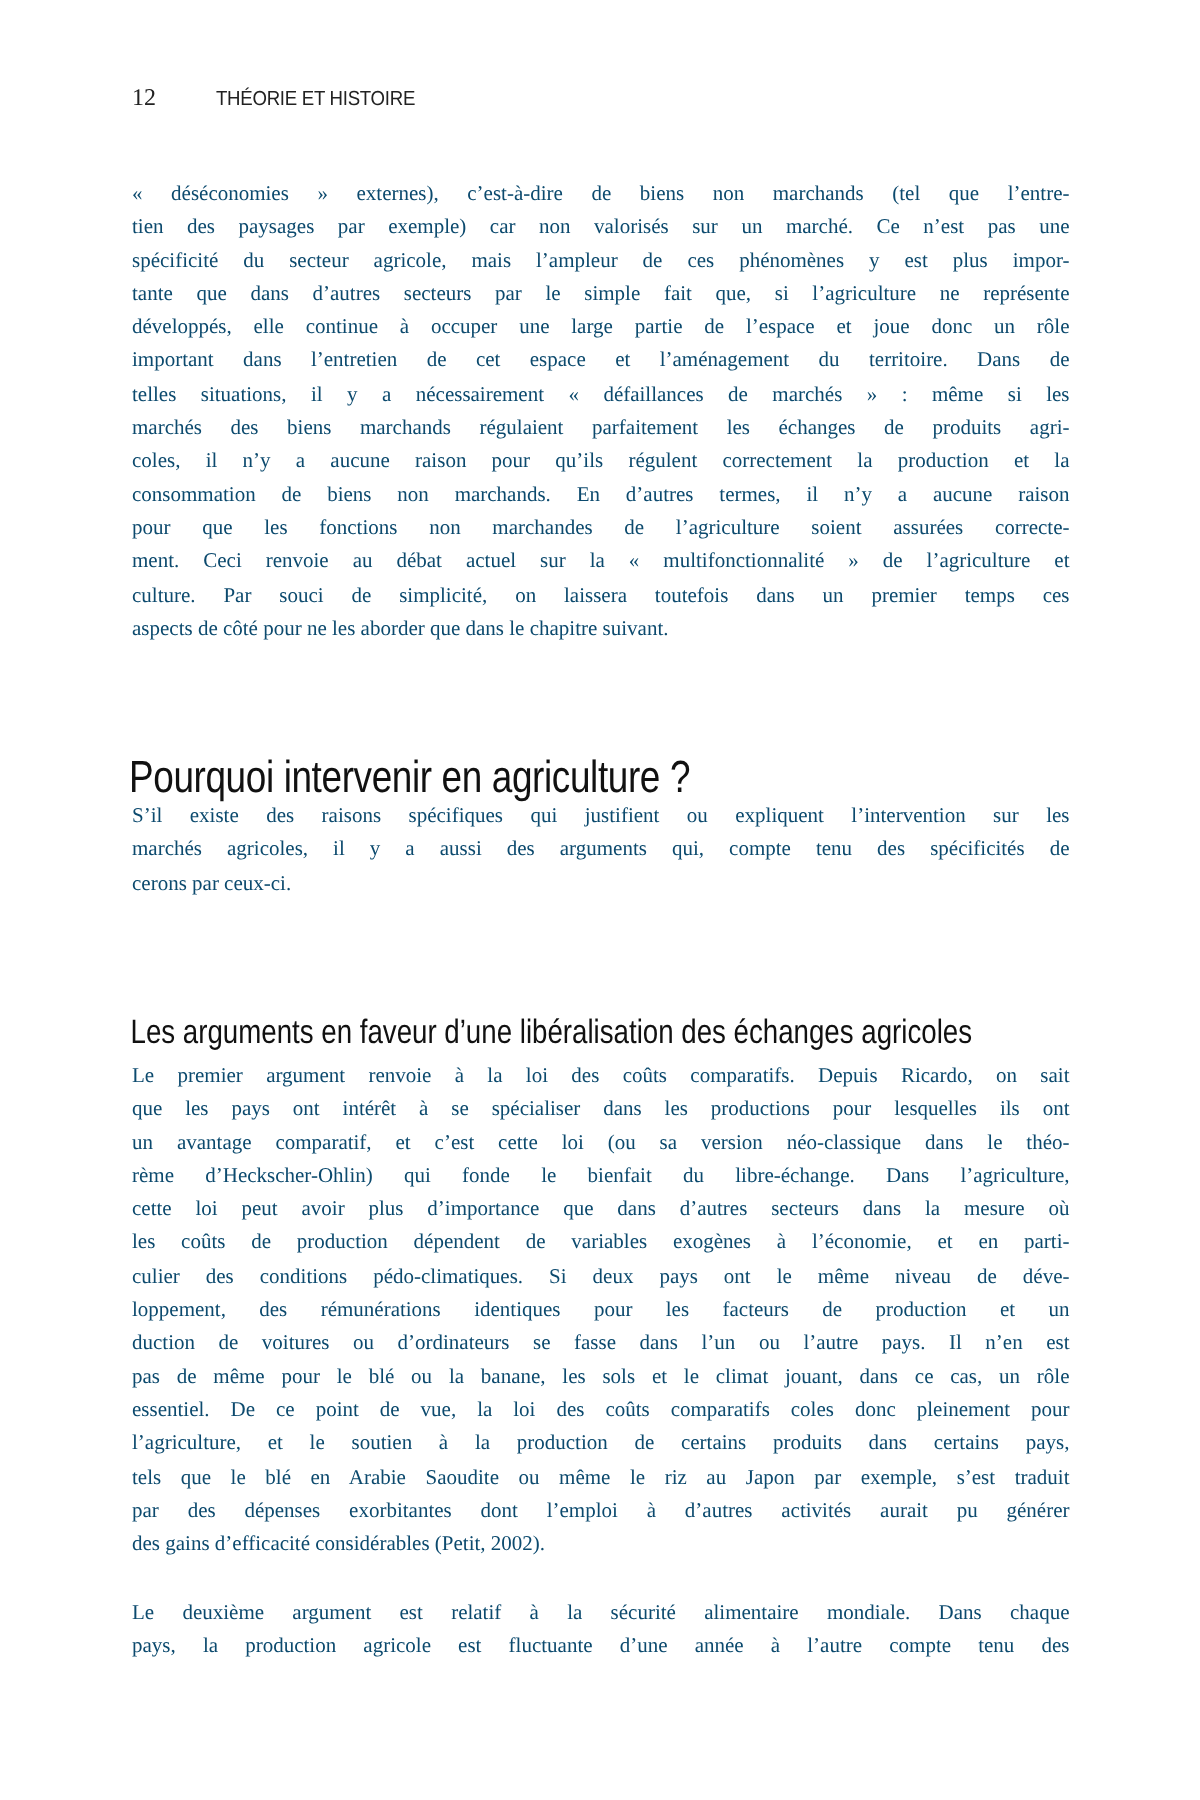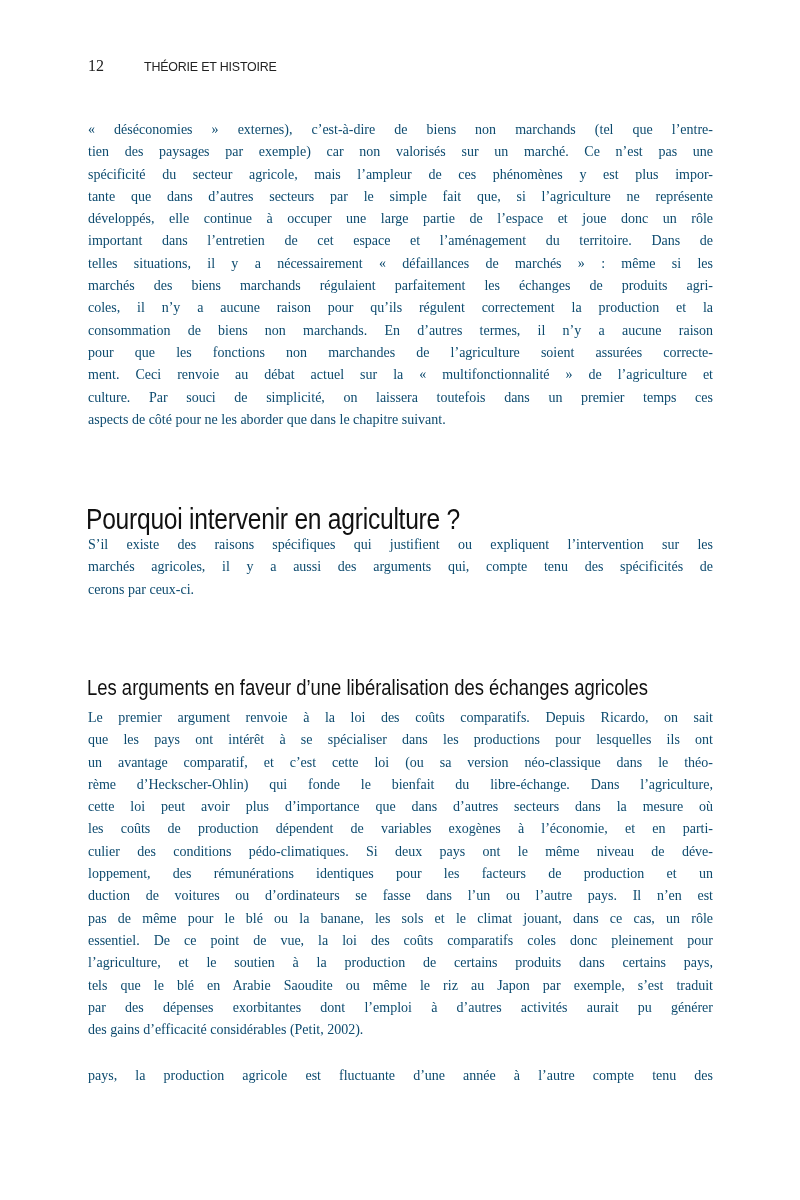--- a/index.html
+++ b/index.html
@@ -59,14 +59,15 @@
   <span class="line">duction de voitures ou d’ordinateurs se fasse dans l’un ou l’autre pays. Il n’en est</span>
   <span class="line">pas de même pour le blé ou la banane, les sols et le climat jouant, dans ce cas, un rôle</span>
   <span class="line">essentiel. De ce point de vue, la loi des coûts comparatifs coles donc pleinement pour</span>
   <span class="line">l’agriculture, et le soutien à la production de certains produits dans certains pays,</span>
   <span class="line">tels que le blé en Arabie Saoudite ou même le riz au Japon par exemple, s’est traduit</span>
   <span class="line">par des dépenses exorbitantes dont l’emploi à d’autres activités aurait pu générer</span>
   <span class="line last">des gains d’efficacité considérables (Petit, 2002).</span>
 </div>
 
 <div class="block" style="top:1065px;">
+  <span class="line">Le deuxième argument est relatif à la sécurité alimentaire mondiale. Dans chaque</span>
   <span class="line">pays, la production agricole est fluctuante d’une année à l’autre compte tenu des</span>
 </div>
 
 </body></html>

